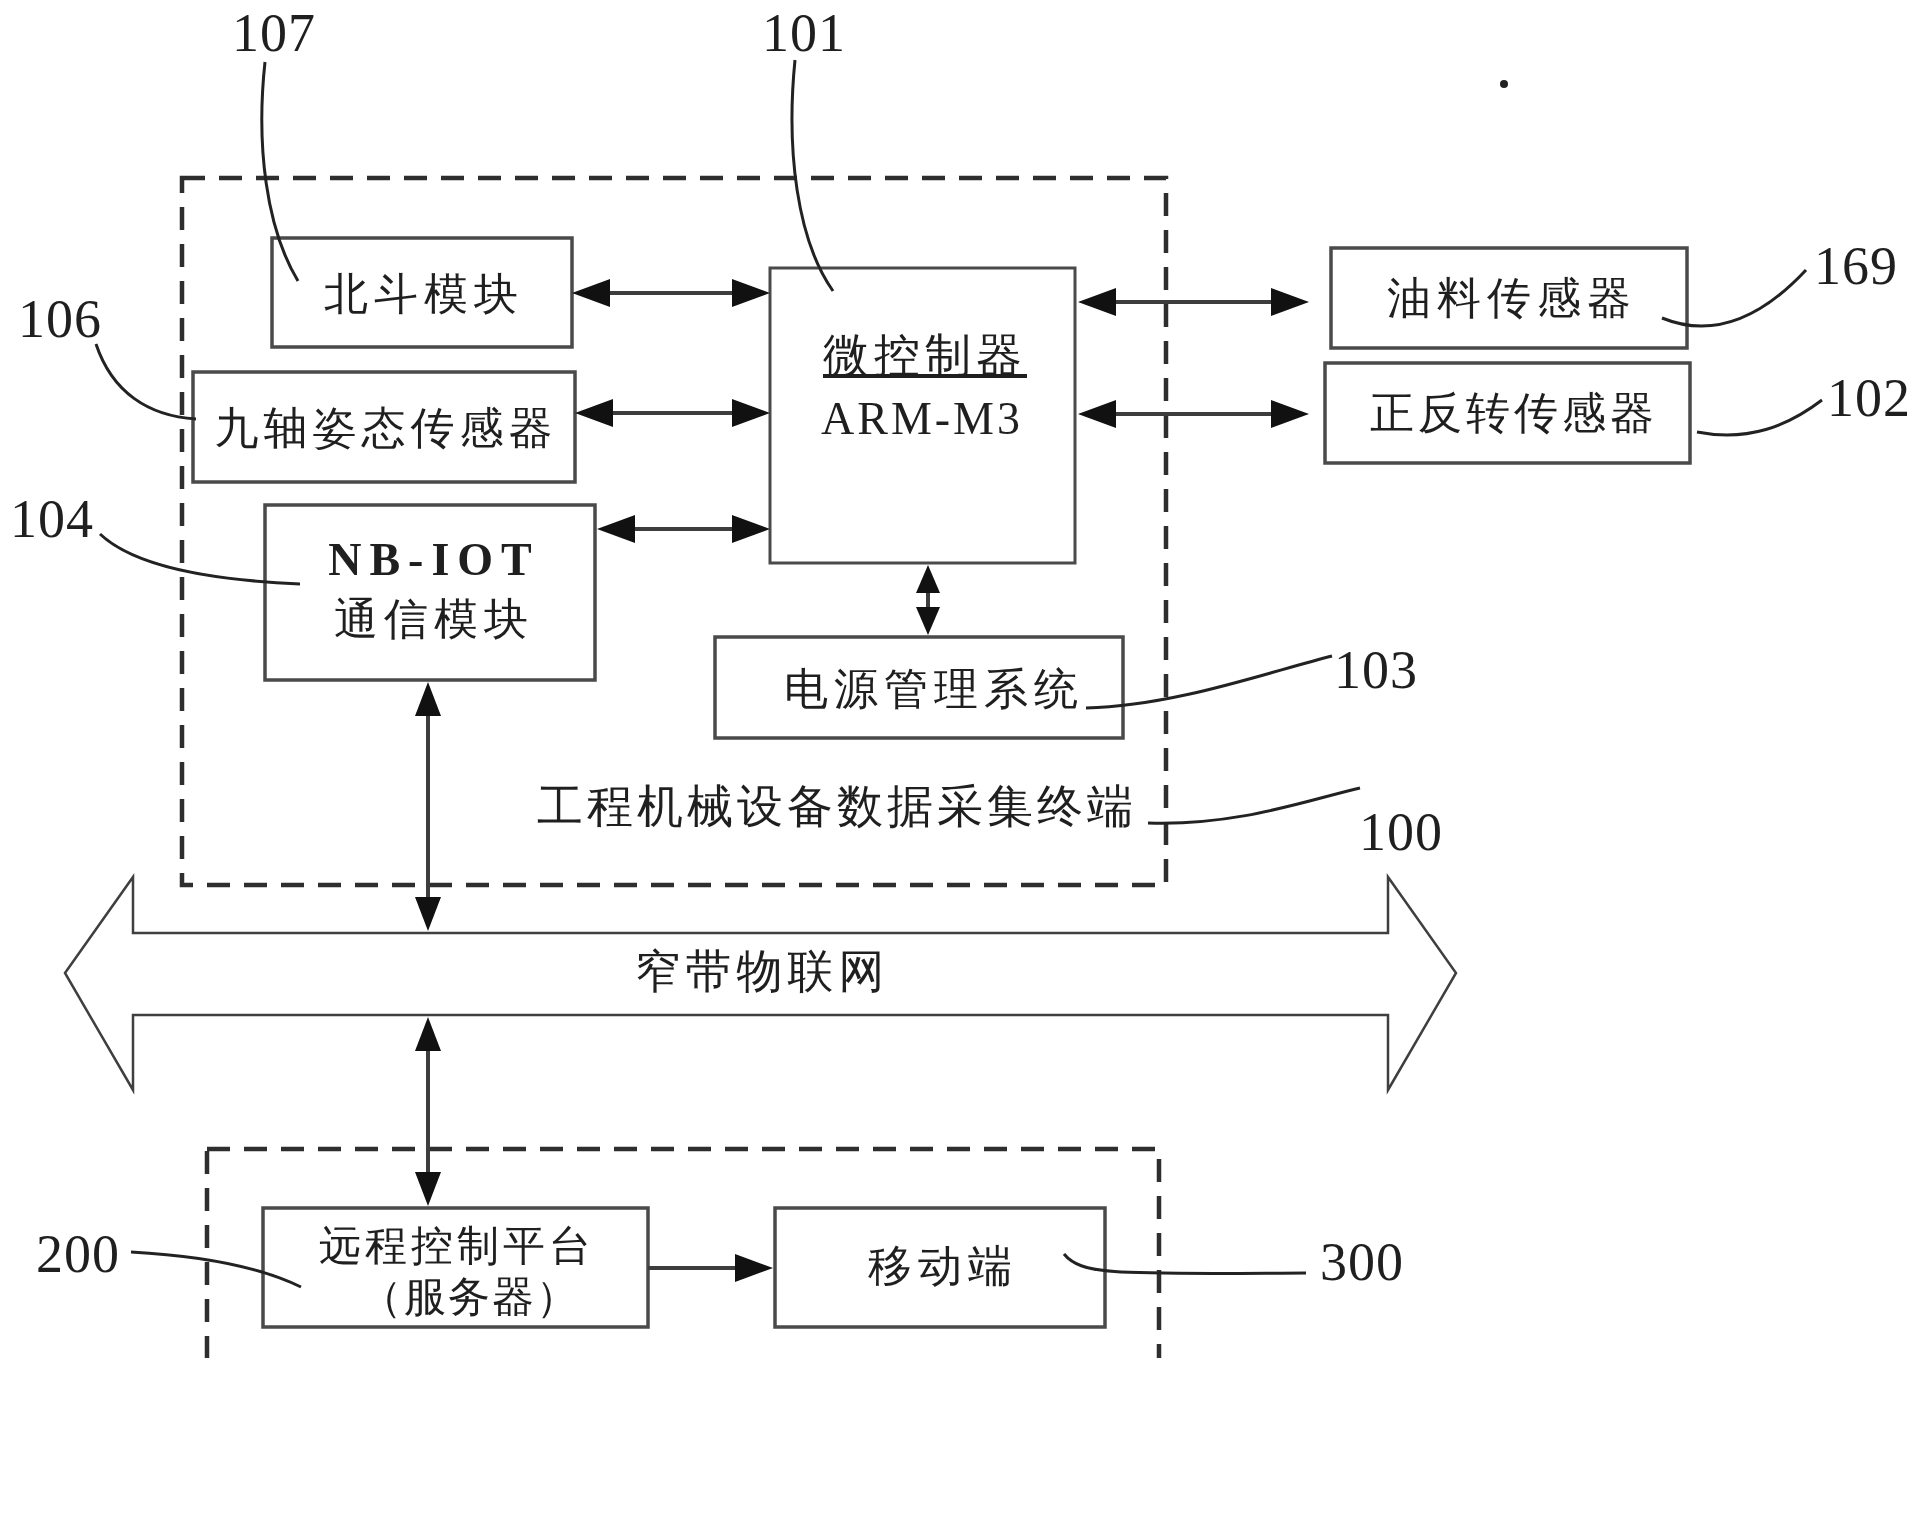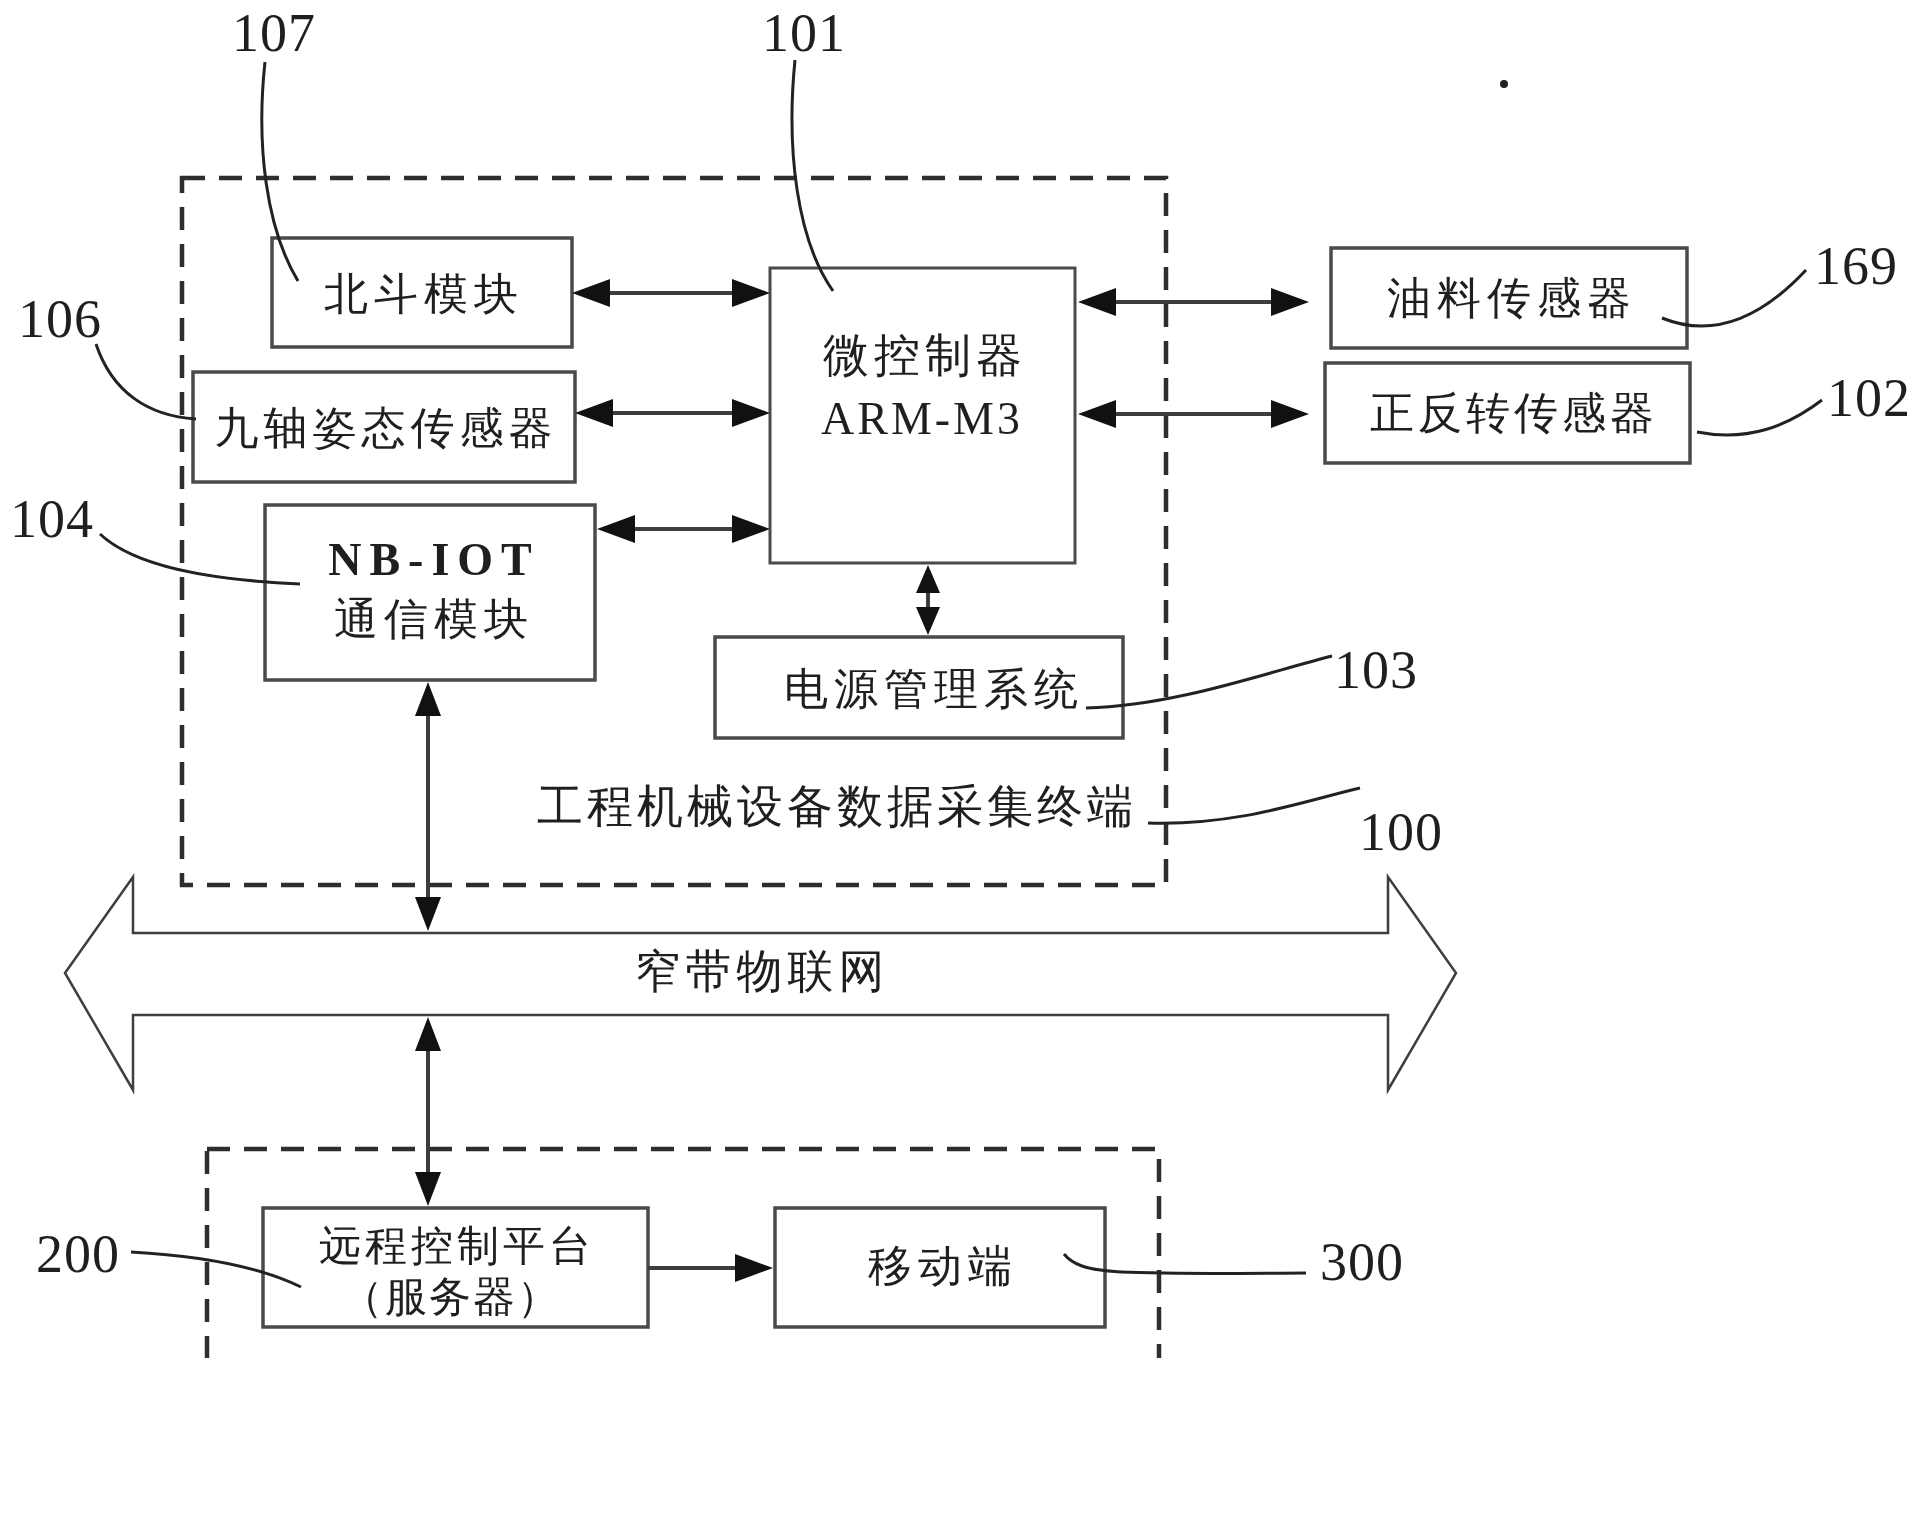--- a/index.html
+++ b/index.html
@@ -124,26 +124,26 @@
   <div class="lbl num" style="left:1869px;top:398px;">102</div>
   <div class="lbl num" style="left:1376px;top:670px;">103</div>
   <div class="lbl num" style="left:1401px;top:787px;margin-top:45px;">100</div>
   <div class="lbl num" style="left:78px;  top:1254px;">200</div>
   <div class="lbl num" style="left:1362px;top:1262px;">300</div>
 
   <div class="lbl cn" style="left:424px; top:295px;">北斗模块</div>
   <div class="lbl cn" style="left:386px; top:429px; letter-spacing:5px;">九轴姿态传感器</div>
   <div class="lbl en-bold" style="left:434px; top:560px;">NB-IOT</div>
   <div class="lbl cn" style="left:434px; top:620px;">通信模块</div>
-  <div class="lbl wide" style="left:925px; top:356px;">微控制器</div>
+  <div class="lbl wide" style="left:925px; top:356px;text-decoration:underline;">微控制器</div>
   <div class="lbl en" style="left:922px; top:419px;">ARM-M3</div>
   <div class="lbl cn" style="left:934px; top:690px;">电源管理系统</div>
   <div class="lbl cn" style="left:1512px; top:299px;">油料传感器</div>
   <div class="lbl cn" style="left:1514px; top:414px; letter-spacing:4px;">正反转传感器</div>
   <div class="lbl cn-sm" style="left:457px; top:1246px;">远程控制平台</div>
-  <div class="lbl cn-sm" style="left:451px; top:1297px; letter-spacing:2px;">（服务器）</div>
+  <div class="lbl cn-sm" style="left:470px; top:1297px; letter-spacing:2px;">（服务器）</div>
   <div class="lbl cn" style="left:943px; top:1267px;">移动端</div>
 
   <div class="lbl wide" style="left:762px; top:972px;">窄带物联网</div>
   <div class="lbl" style="left:837px; top:807px; font-size:46px; letter-spacing:4px;">工程机械设备数据采集终端</div>
   <div class="lbl" style="left:1030px; top:1420px; font-size:46px; letter-spacing:4px;">数据中心</div>
 
 </div>
 
 </body></html>

